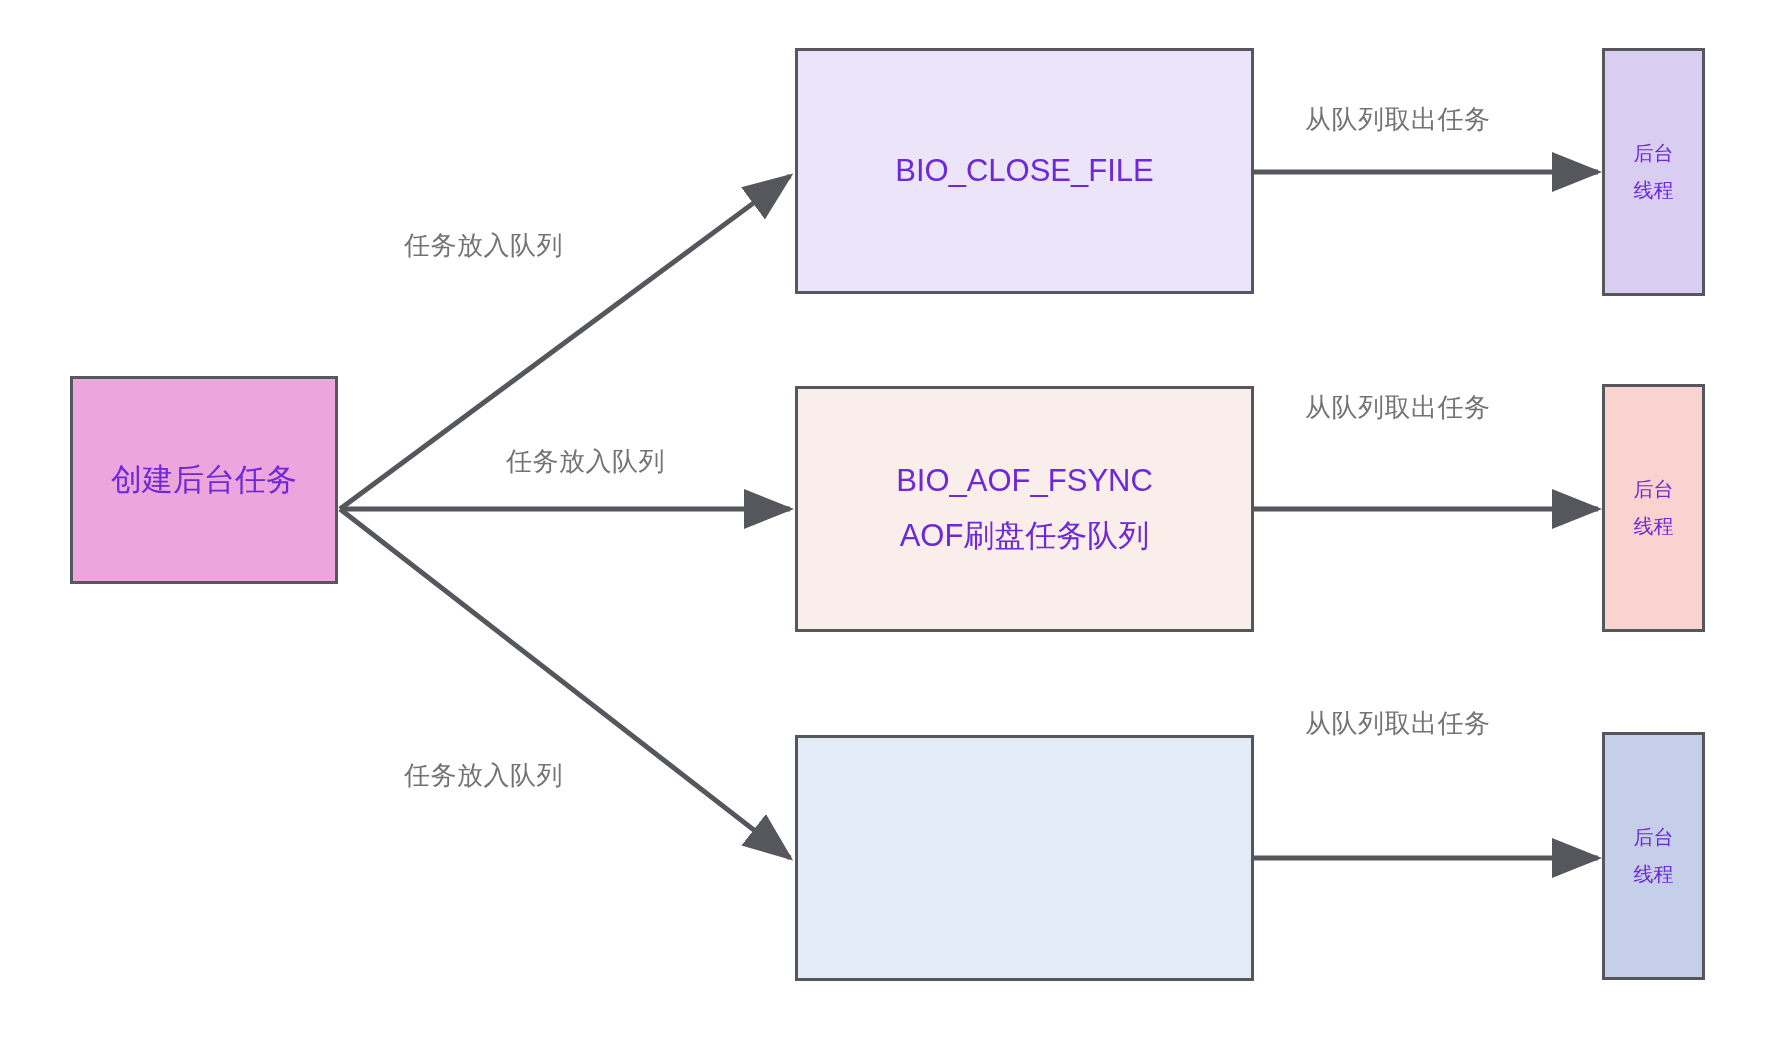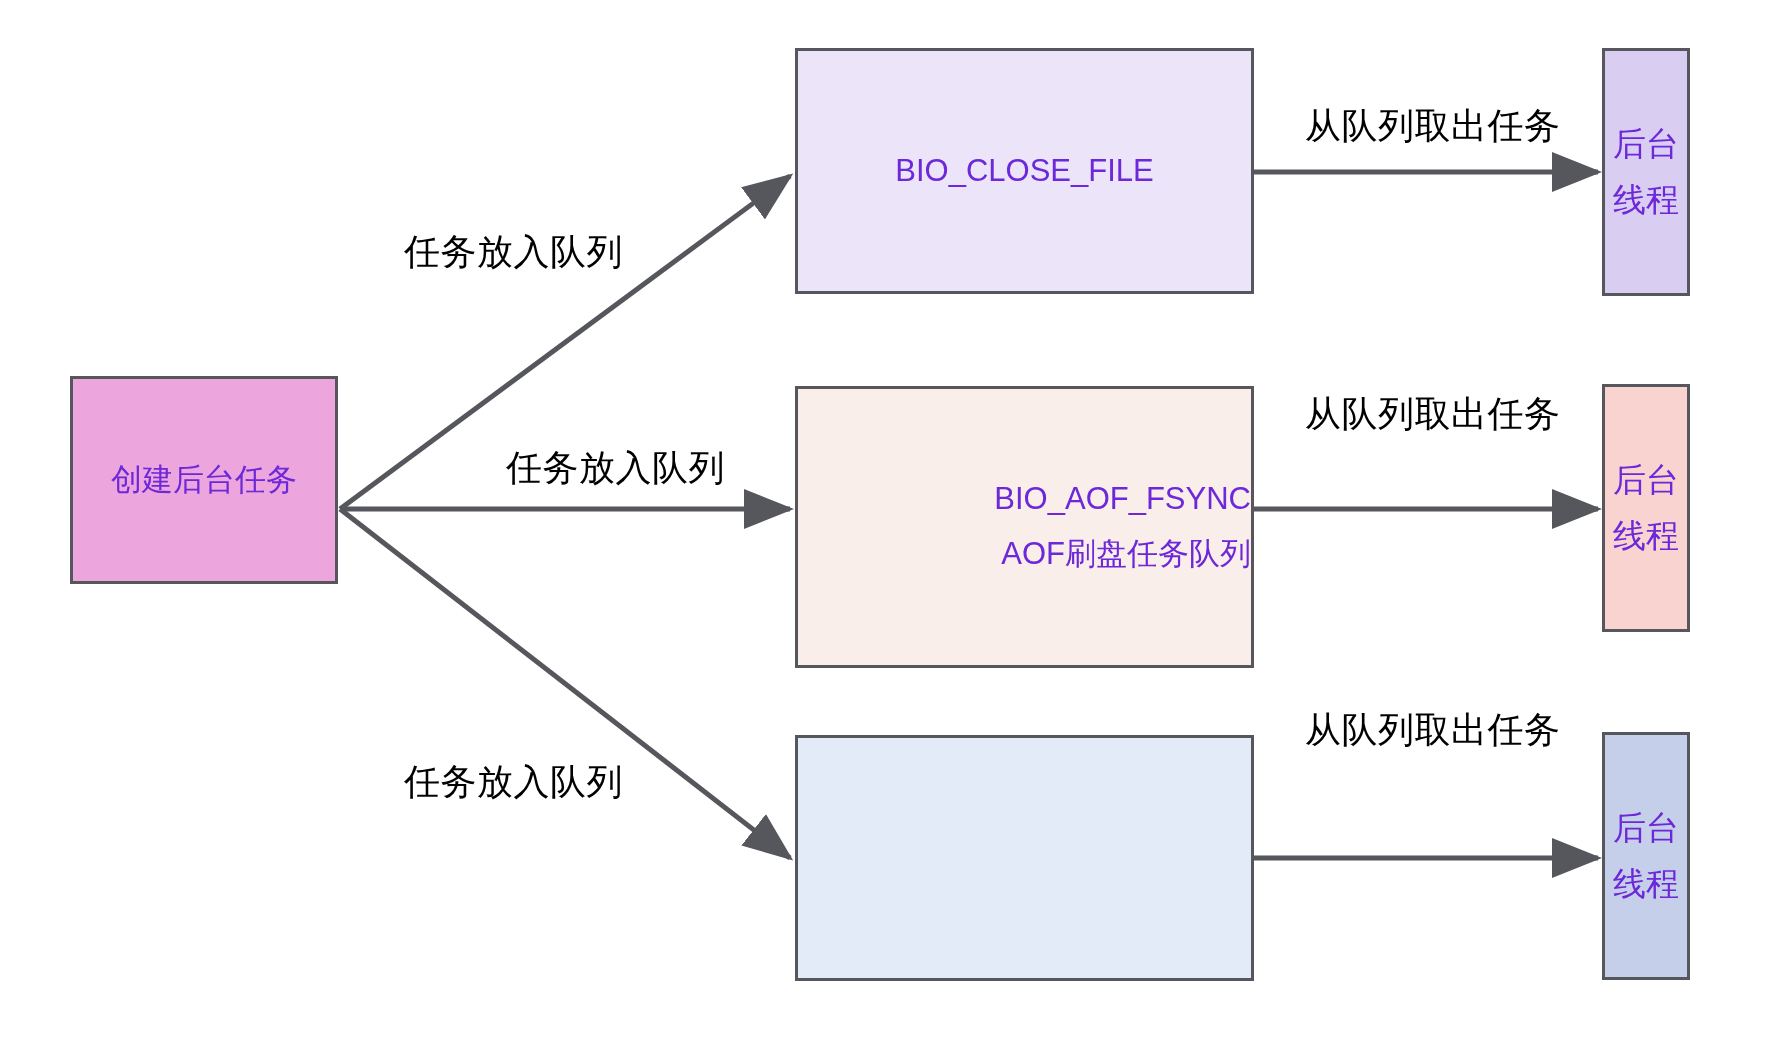--- a/index.html
+++ b/index.html
@@ -44,39 +44,39 @@
     background: #eda5dd;
     font-size: 31px;
   }
   
   .queue-node {
     left: 795px;
     width: 459px;
     font-size: 31px;
   }
   #node-close-file { top: 48px;  height: 246px; background: #ece4f8; }
-  #node-aof-fsync  { top: 386px; height: 282px; background: #f9eee9; align-items: flex-end; }
+  #node-aof-fsync  { top: 386px; height: 246px; background: #f9eee9; }
   #node-lazy-free  { top: 735px; height: 246px; background: #e3eaf8; }
   .queue-node .line + .line { margin-top: 10px; }
   
   .thread-node {
     left: 1602px;
-    width: 88px;
-    font-size: 33px;
+    width: 103px;
+    font-size: 20px;
   }
   #thread-1 { top: 48px;  height: 248px; background: #d9cdf2; }
   #thread-2 { top: 384px; height: 248px; background: #f9d3cf; }
   #thread-3 { top: 732px; height: 248px; background: #c6cfea; }
   .thread-node .line + .line { margin-top: 8px; }
 
   
   .edge-label {
     position: absolute;
-    font-size: 36px;
-    color: #000000;
+    font-size: 26px;
+    color: #737373;
     white-space: nowrap;
     letter-spacing: 0.5px;
   }
   #label-enqueue-1 { left: 404px; top: 228px; }
   #label-enqueue-2 { left: 506px; top: 444px; }
   #label-enqueue-3 { left: 404px; top: 758px; }
   #label-dequeue-1 { left: 1305px; top: 102px; }
   #label-dequeue-2 { left: 1305px; top: 390px; }
   #label-dequeue-3 { left: 1305px; top: 706px; }
 </style>

